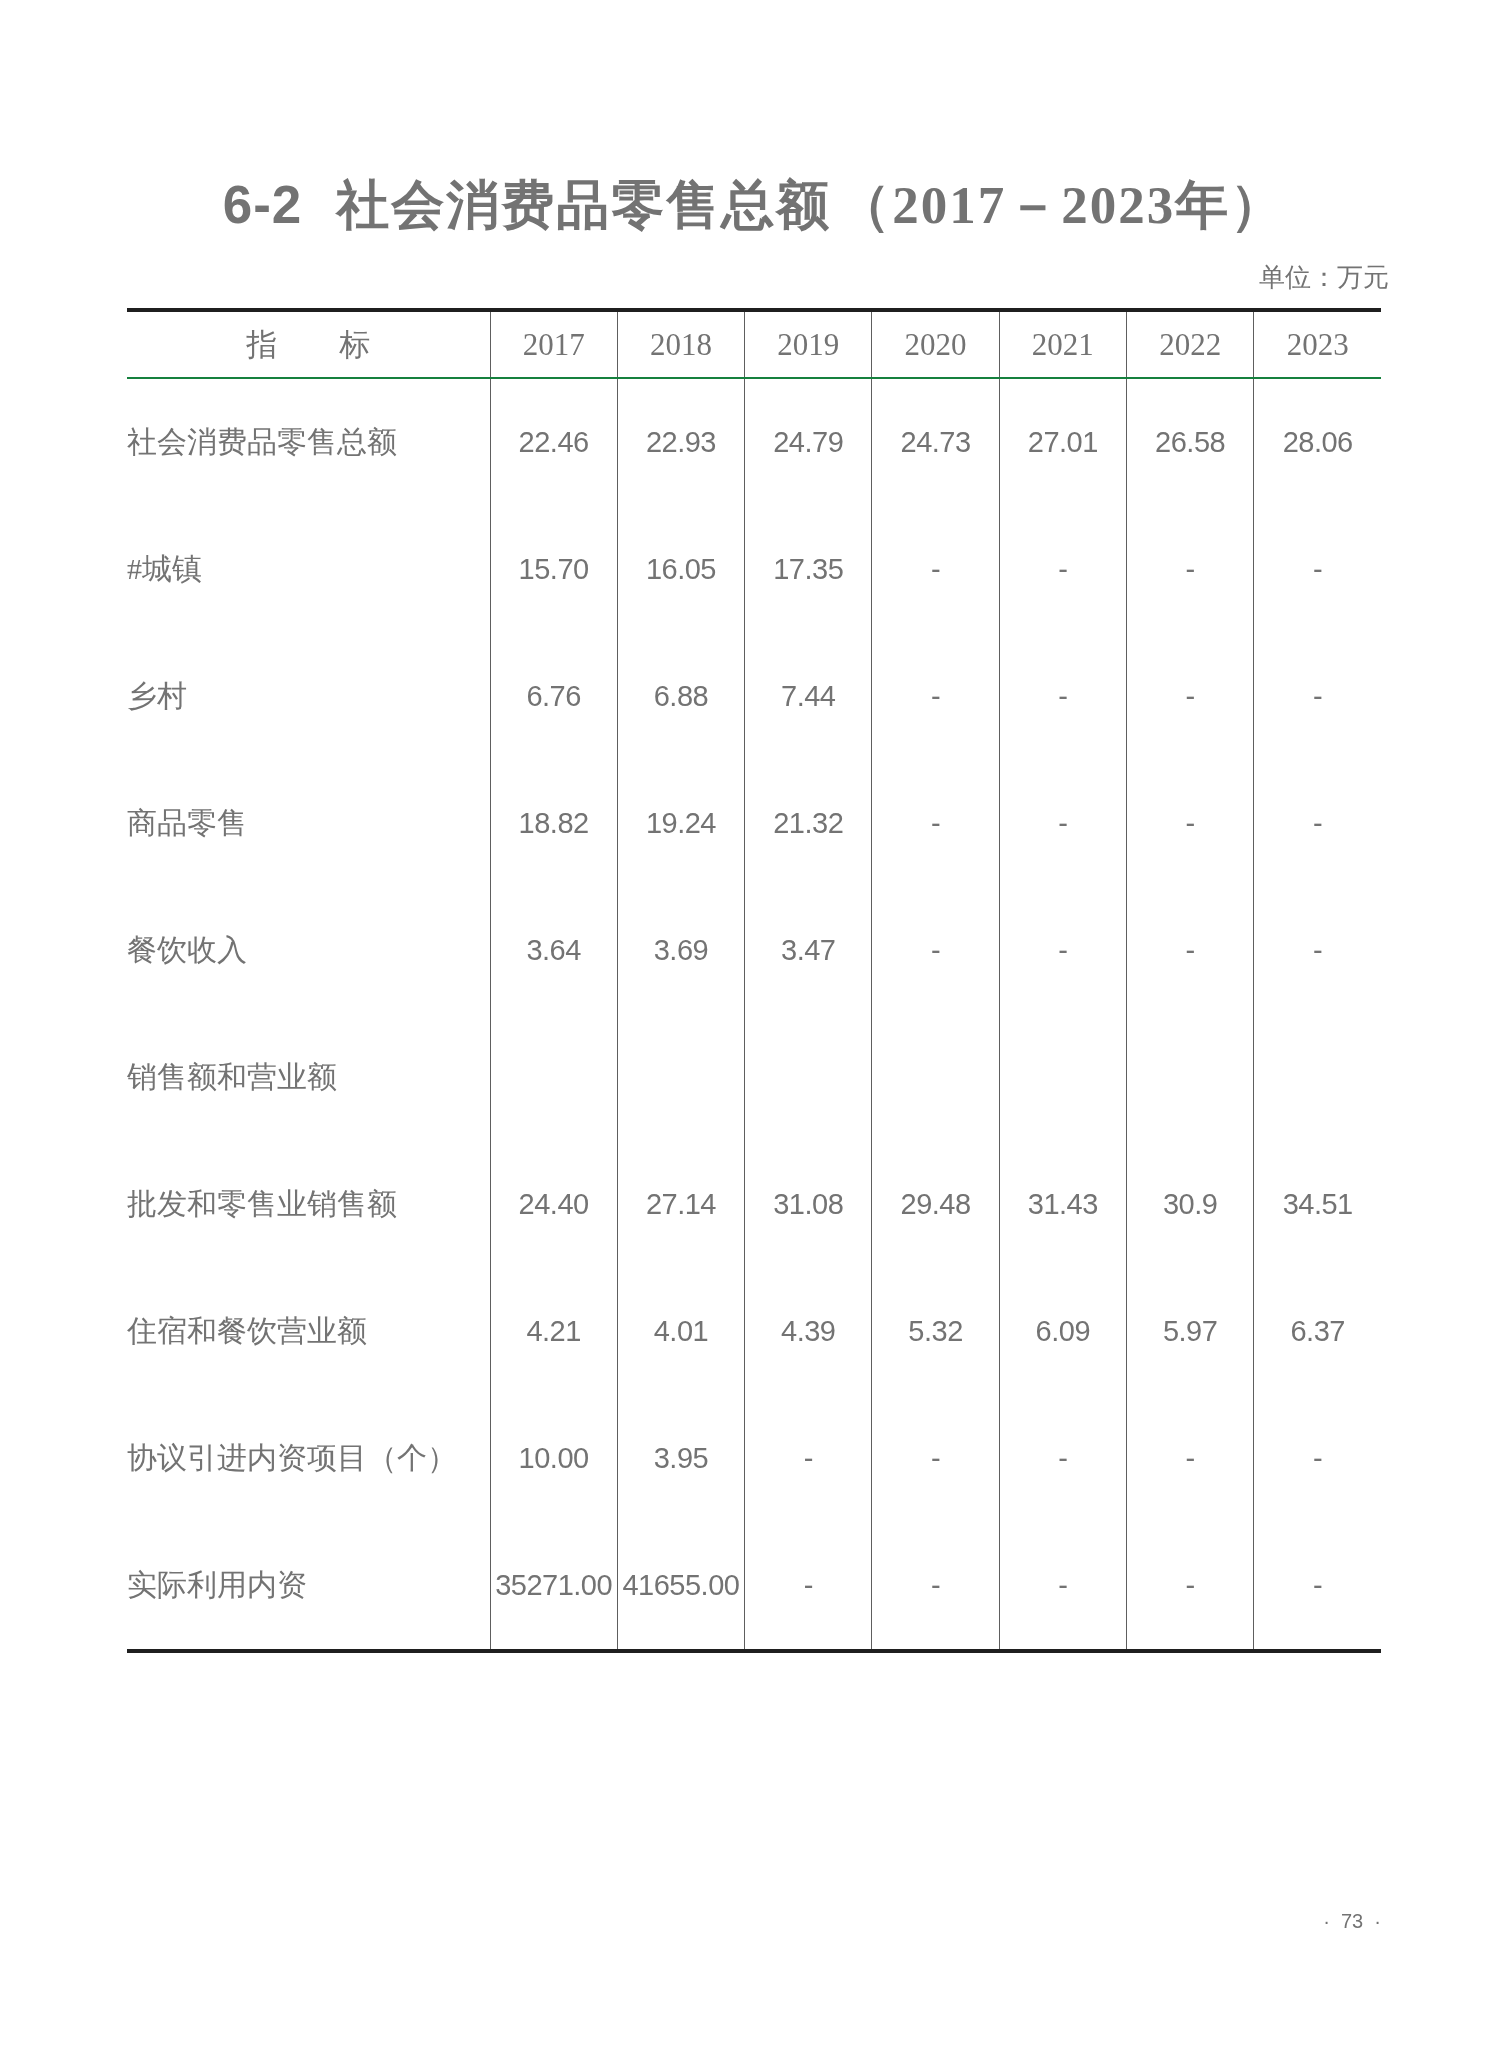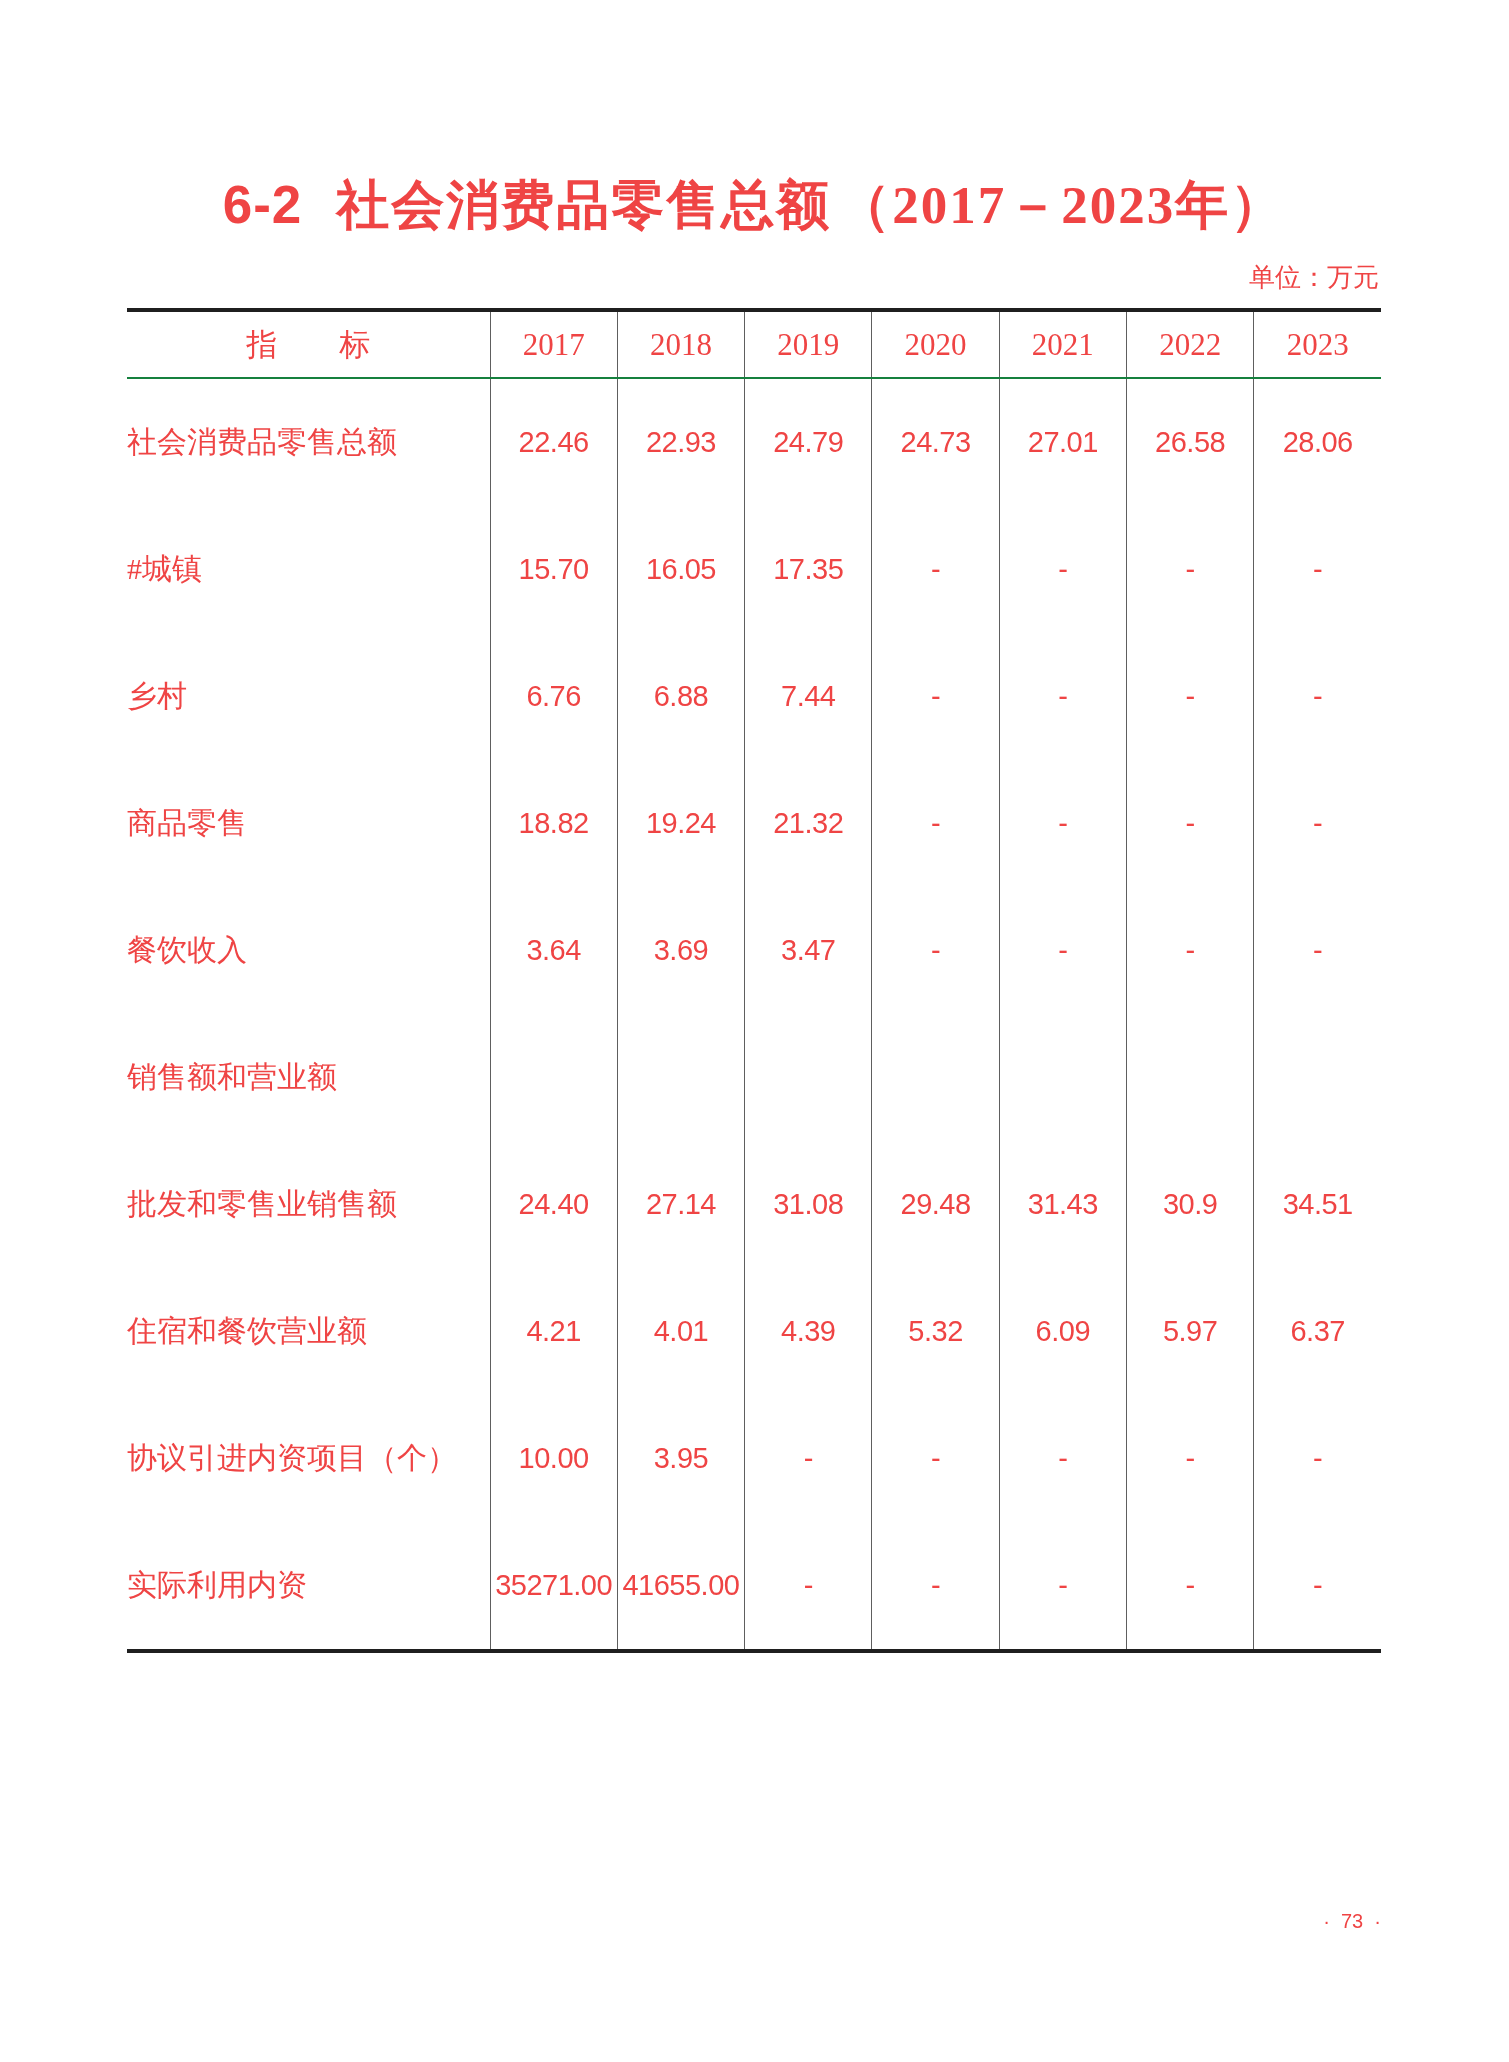--- a/index.html
+++ b/index.html
@@ -1,33 +1,33 @@
 <!DOCTYPE html>
 <html><head>
 <meta charset="utf-8">
 <style>
   html,body{margin:0;padding:0;background:#d8d8d8;}
   .page{
     position:relative;width:1509px;height:2062px;background:#ffffff;
-    color:#ef4444;font-family:"Liberation Serif",serif;overflow:hidden;
+    color:#737373;font-family:"Liberation Serif",serif;overflow:hidden;
   }
   
   .title{
     position:absolute;left:127px;top:174px;width:1254px;
     text-align:center;font-weight:bold;font-size:53px;line-height:62px;
     white-space:nowrap;letter-spacing:2px;
   }
   .title .idx{
     font-family:"Liberation Sans",sans-serif;font-weight:bold;
     letter-spacing:1px;margin-right:34px;
   }
   .title .rng{margin-left:6px;}
   
   .unit{
-    position:absolute;top:262px;left:125px;width:1254px;
+    position:absolute;top:262px;left:135px;width:1254px;
     text-align:right;font-size:26px;line-height:32px;
   }
   
   table.yb{
     position:absolute;left:127px;top:308px;width:1254px;
     border-collapse:collapse;table-layout:fixed;
     border-top:4px solid #1f1f1f;border-bottom:4px solid #1f1f1f;
   }
   table.yb th,table.yb td{
     border-right:1px solid #5e5e5e;

